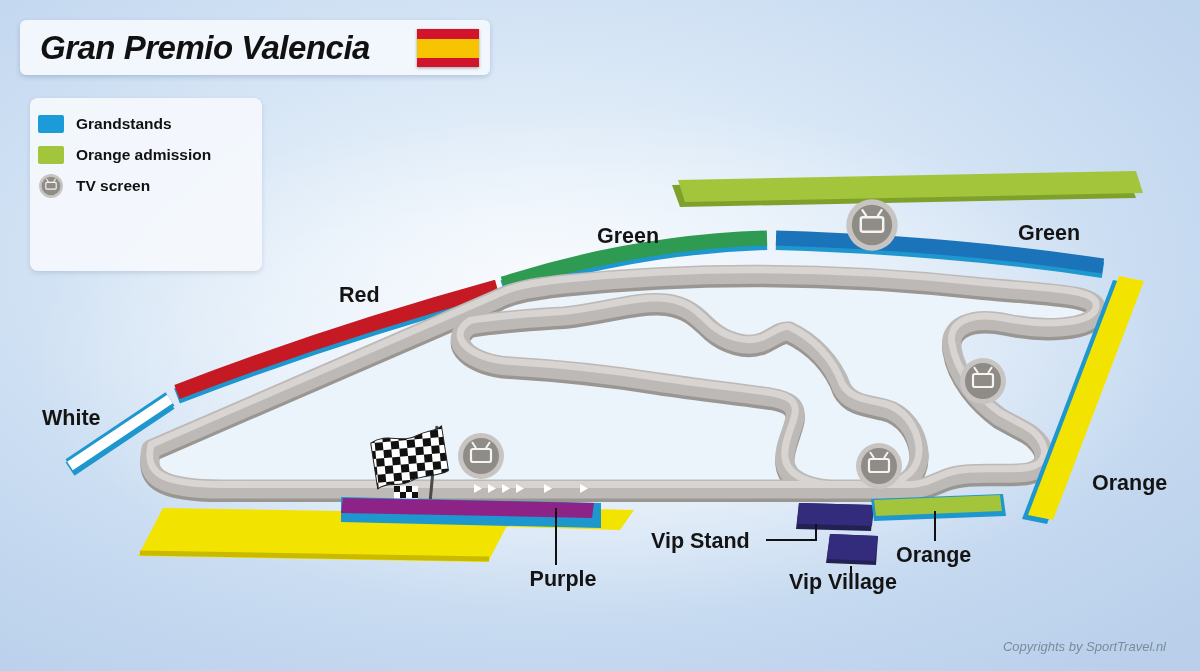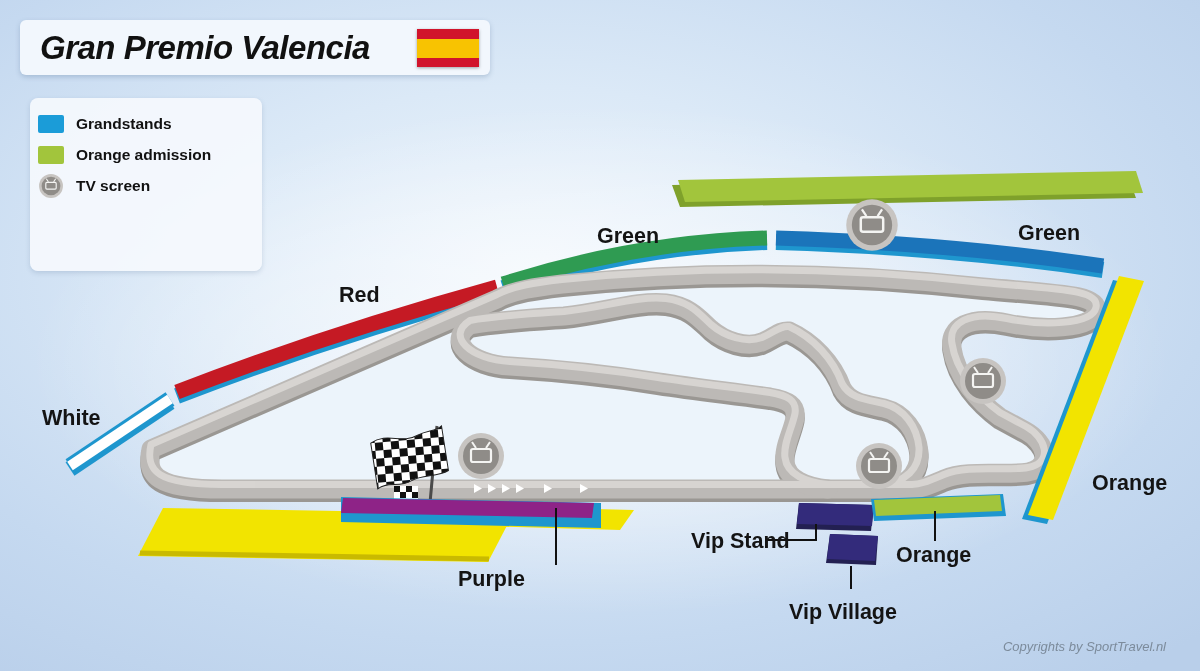--- a/index.html
+++ b/index.html
@@ -26,21 +26,21 @@
   .legend{
     position:absolute;left:30px;top:98px;width:232px;height:173px;
     background:rgba(245,249,253,.92);border-radius:8px;box-shadow:0 2px 5px rgba(60,90,130,.18);
     padding:10px 15px 0 8px;box-sizing:border-box;
   }
   .lrow{display:flex;align-items:center;height:31px;}
   .lrow .sw{margin-right:12px;}
   .lrow .ltxt{font-size:15.5px;font-weight:bold;color:#111;}
   
   .mlabel{position:absolute;font-size:21.5px;font-weight:bold;color:#141414;white-space:nowrap;}
-  .purple-block{position:absolute;left:458px;top:567px;width:210px;
+  .purple-block{position:absolute;left:458px;top:567px;width:210px;text-align:center;
     font-size:21.5px;font-weight:bold;color:#141414;line-height:25px;}
   .copyright{
     position:absolute;right:34px;top:639px;font-size:13px;font-style:italic;color:#7c8b9b;
   }
 </style>
 </head>
 <body>
 
 <div class="stage">
 
@@ -218,21 +218,21 @@
     </div>
   </div>
 
   <div class="layer">
     <div class="mlabel" style="left:597px;top:224px;">Green</div>
     <div class="mlabel" style="left:1018px;top:221px;">Green</div>
     <div class="mlabel" style="left:339px;top:283px;">Red</div>
     <div class="mlabel" style="left:42px;top:406px;">White</div>
     <div class="mlabel" style="left:1092px;top:471px;">Orange</div>
     <div class="mlabel" style="left:896px;top:543px;">Orange</div>
-    <div class="mlabel" style="left:651px;top:529px;margin-left:40px;">Vip Stand</div>
-    <div class="mlabel" style="left:789px;top:600px;">Vip Village</div>
+    <div class="mlabel" style="left:651px;top:529px;">Vip Stand</div>
+    <div class="mlabel" style="left:789px;top:570px;">Vip Village</div>
     <div class="purple-block">
       <div>Purple</div>
     </div>
     <div class="copyright">Copyrights by SportTravel.nl</div>
   </div>
 
 </div>
 
 </body></html>

